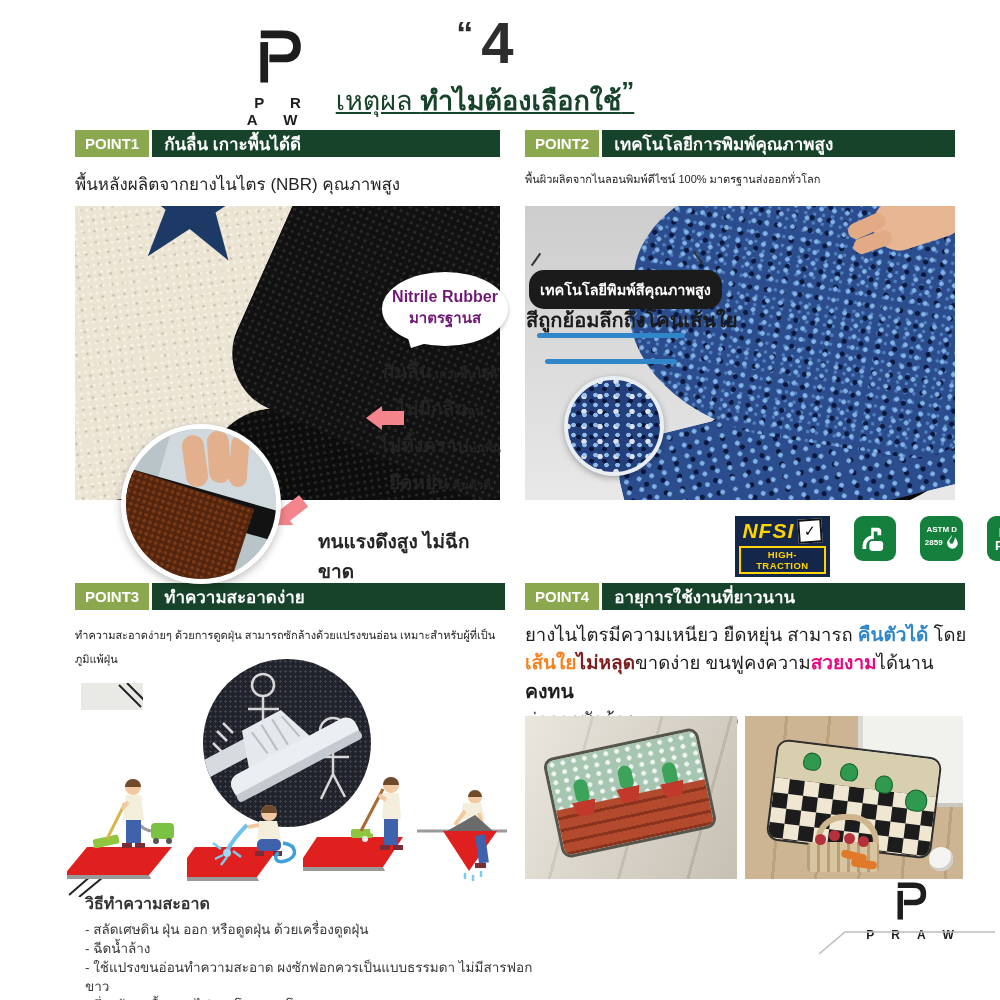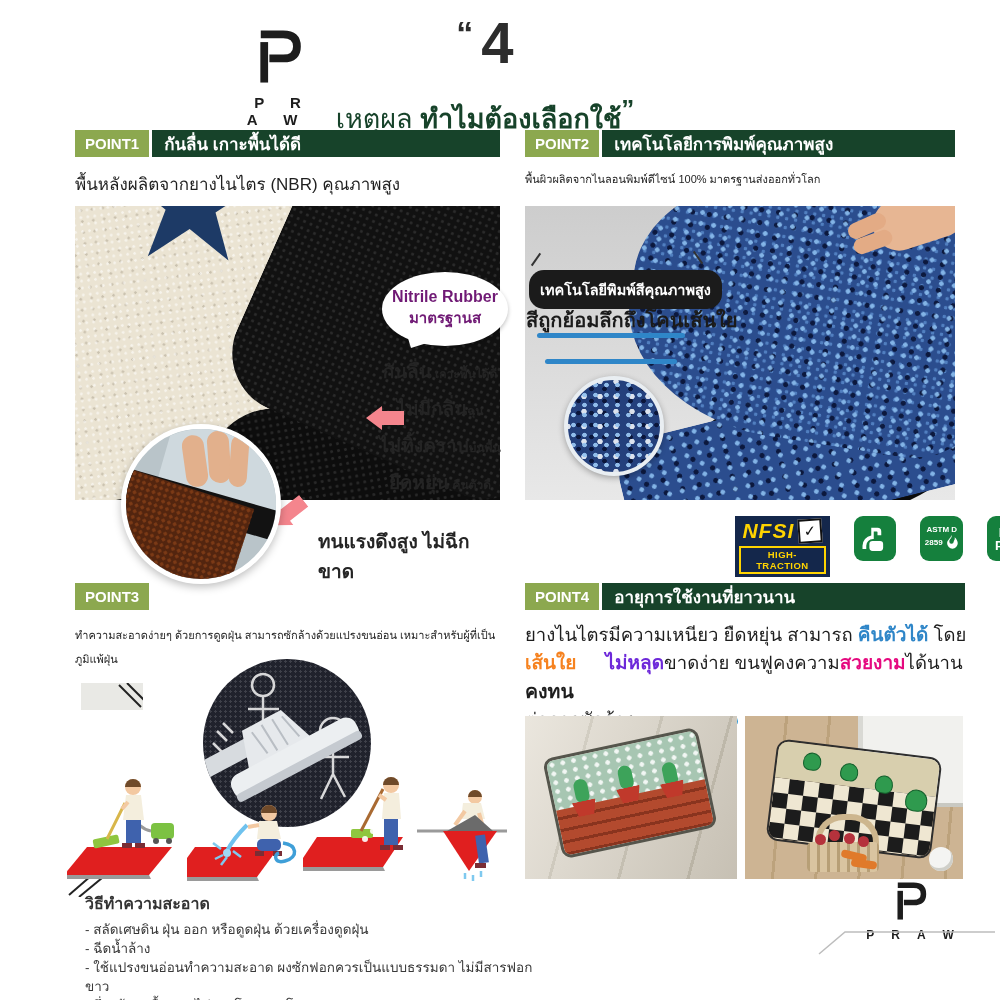--- a/index.html
+++ b/index.html
@@ -5,21 +5,21 @@
   html,body{margin:0;padding:0;background:#fff;}
   .canvas{position:relative;width:1000px;height:1000px;background:#fff;overflow:hidden;
           font-family:"Liberation Sans","DejaVu Sans",sans-serif;color:#222;}
 
   
   .logo-top{position:absolute;left:225px;top:24px;width:105px;text-align:center;}
   .logo-word{margin-top:4px;font-size:15px;font-weight:bold;letter-spacing:11px;color:#1d1d1d;text-indent:11px;}
   .title{position:absolute;left:330px;top:14px;width:310px;text-align:center;line-height:1;}
   .title-q{font-size:34px;font-weight:bold;color:#2d2d2d;vertical-align:18px;margin-right:8px;}
   .title-num{font-size:58px;font-weight:bold;color:#2d2d2d;}
-  .title-l2{margin-top:24px;font-size:27px;color:#17432a;}
+  .title-l2{margin-top:6px;font-size:27px;color:#17432a;text-decoration:underline;}
   .title-l2 b{font-weight:bold;}
   .title-q2{font-size:26px;font-weight:bold;color:#17432a;vertical-align:10px;}
 
   
   .section{position:absolute;}
   #p1{left:75px;top:130px;width:425px;height:448px;}
   #p2{left:525px;top:130px;width:430px;height:448px;}
   #p3{left:75px;top:583px;width:430px;height:307px;}
   #p4{left:525px;top:583px;width:440px;height:307px;}
   .pt-header{display:flex;height:27px;}
@@ -146,21 +146,21 @@
   .sc3{left:228px;top:98px;}
   .sc4{left:342px.;top:110px;}
   .sc4{left:342px;top:110px;}
   .diag{position:absolute;z-index:1;}
   .dg2{left:-8px;top:178px;}
 
   
   .p4-text{position:absolute;left:0;top:38px;width:442px;font-size:18.5px;line-height:28px;color:#1d1d1d;}
   .c-blue{color:#2f86c8;font-weight:bold;font-size:19px;}
   .c-orange{color:#f6821f;font-weight:bold;font-size:19px;}
-  .c-red{color:#6d28d9;font-weight:bold;font-size:19px;margin-left:29px;}
+  .c-red{color:#7f1d1d;font-weight:bold;font-size:19px;}
   .c-pink{color:#e5097f;font-weight:bold;font-size:19px;}
   .c-bold{font-weight:bold;font-size:19.5px;}
   .dots{display:inline-block;margin-left:55px;}
   .dots i{display:inline-block;width:9px;height:9px;border-radius:50%;background:#2f9ad6;margin-right:11px;}
   .p4-photos{position:absolute;left:0;top:133px;display:flex;gap:8px;}
   .ph{position:relative;height:163px;overflow:hidden;}
   .phA{width:212px;
        background:linear-gradient(115deg,rgba(255,255,255,.4),rgba(0,0,0,.10)),
          repeating-linear-gradient(105deg,#ddd6c8 0 64px,#c6bfae 64px 67px),
          repeating-linear-gradient(15deg,rgba(255,255,255,0) 0 46px,#b8b1a0 46px 48px),#d5cec0;}
@@ -324,20 +324,21 @@
       <div class="tile">
         <span class="t-lg">NO</span>
         <span class="t-lg">PVC</span>
       </div>
     </div>
   </div>
 
   <div class="section" id="p3">
     <div class="pt-header">
       <div class="pt-badge">POINT3</div>
+      <div class="pt-title">ทำความสะอาดง่าย</div>
     </div>
     <div class="subtitle sm two">ทำความสะอาดง่ายๆ ด้วยการดูดฝุ่น สามารถซักล้างด้วยแปรงขนอ่อน เหมาะสำหรับผู้ที่เป็นภูมิแพ้ฝุ่น</div>
 
     <div class="illus">
       <div class="gray-chip">
         <svg width="62" height="27">
           <line x1="38" y1="2" x2="60" y2="24" stroke="#222" stroke-width="2"></line>
           <line x1="46" y1="0" x2="66" y2="20" stroke="#222" stroke-width="2"></line>
         </svg>
       </div>

